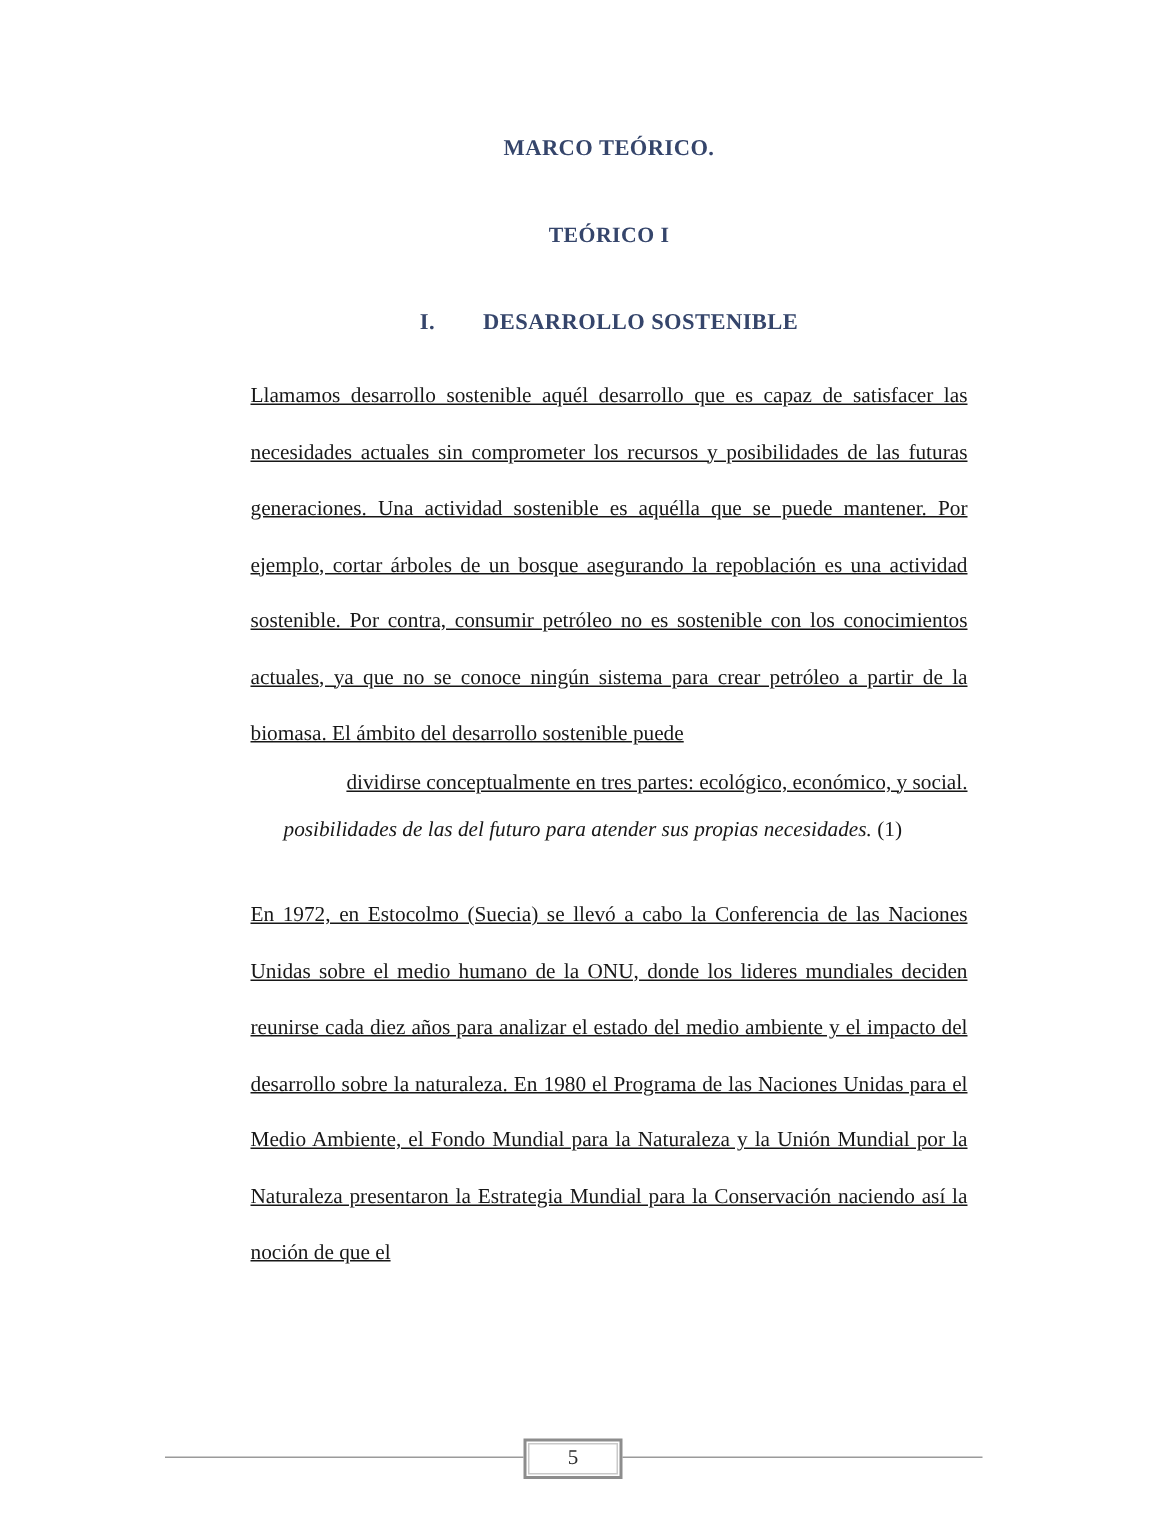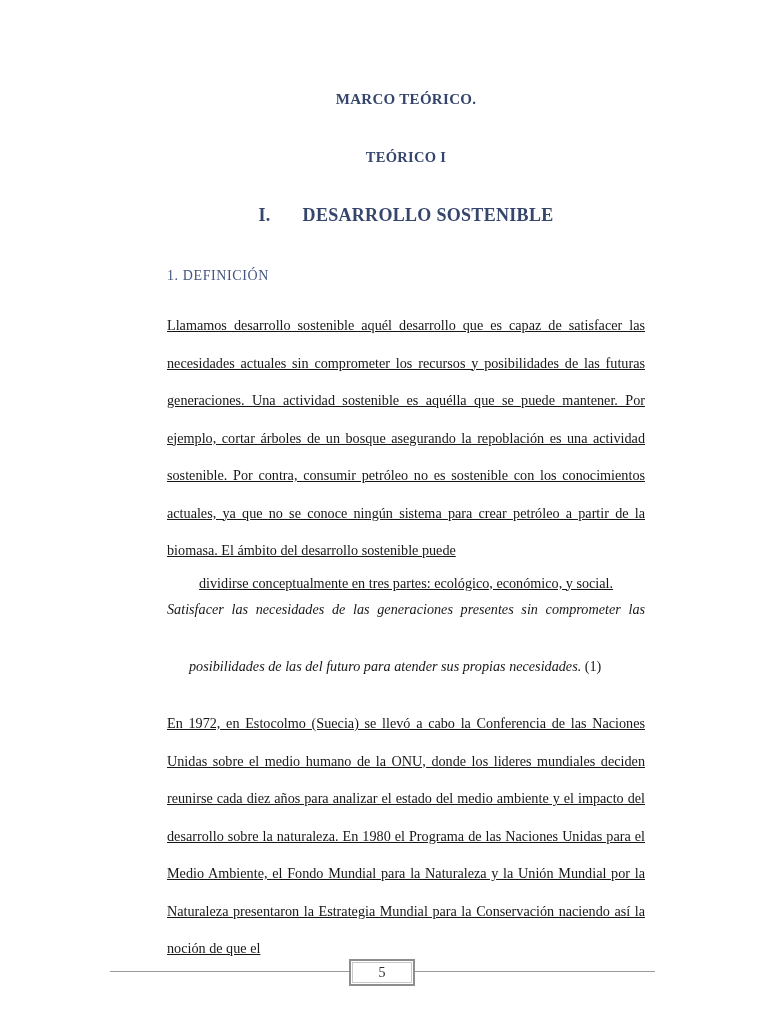--- a/index.html
+++ b/index.html
@@ -48,21 +48,21 @@
   }
 
   .chapter-title {
     font-size: 14.5px;
     margin: 0;
     padding-top: 38px;
     line-height: 20px;
   }
 
   .section-title {
-    font-size: 18px;
+    font-size: 15px;
     margin: 0;
     padding-top: 38px;
     line-height: 20px;
   }
   .section-title .numeral {
     display: inline-block;
   }
   .section-title .numeral-gap {
     display: inline-block;
     width: 32px;
@@ -88,21 +88,21 @@
     margin: 0;
     color: #171717;
     text-decoration: underline;
   }
   .par-definicion { padding-top: 21px; }
   .par-historia   { padding-top: 20px; }
 
   .body-par .tail-line {
     
     display: block;
-    text-align: center;
+    text-align: right;
     line-height: 26px;
   }
 
   .quote-block {
     font-size: 14.2px;
     font-style: italic;
     line-height: 37.5px;
     text-align: justify;
     text-justify: inter-word;
     margin: 0;
@@ -195,29 +195,27 @@
   <div class="content">
 
     <h1 class="doc-title">MARCO TEÓRICO.</h1>
 
     <h2 class="chapter-title">TEÓRICO I</h2>
 
     <h3 class="section-title">
       <span class="numeral">I.</span><span class="numeral-gap"></span><span>DESARROLLO SOSTENIBLE</span>
     </h3>
 
-    <h4 class="subsection-title subsection-definicion">1. DEFINICIÓN</h4>
 
     <p class="body-par par-definicion">
       <span>Llamamos desarrollo sostenible aquél desarrollo que es capaz de satisfacer las necesidades actuales sin comprometer los recursos y posibilidades de las futuras generaciones. Una actividad sostenible es aquélla que se puede mantener. Por ejemplo, cortar árboles de un bosque asegurando la repoblación es una actividad sostenible. Por contra, consumir petróleo no es sostenible con los conocimientos actuales, ya que no se conoce ningún sistema para crear petróleo a partir de la biomasa. El ámbito del desarrollo sostenible puede</span>
       <span class="tail-line">dividirse conceptualmente en tres partes: ecológico, económico, y social.</span>
     </p>
 
     <p class="quote-block">
-      <span class="quote-first justify-line">Satisfacer las necesidades de las generaciones presentes sin comprometer las</span>
       <span class="quote-rest"><span>posibilidades de las del futuro para atender sus propias necesidades.</span> <span class="ref">(1)</span></span>
     </p>
 
 
     <p class="body-par par-historia">En 1972, en Estocolmo (Suecia) se llevó a cabo la Conferencia de las Naciones Unidas sobre el medio humano de la ONU, donde los lideres mundiales deciden reunirse cada diez años para analizar el estado del medio ambiente y el impacto del desarrollo sobre la naturaleza. En 1980 el Programa de las Naciones Unidas para el Medio Ambiente, el Fondo Mundial para la Naturaleza y la Unión Mundial por la Naturaleza presentaron la Estrategia Mundial para la Conservación naciendo así la noción de que el</p>
 
   </div>
 
   <div class="footer">
     <div class="footer-rule"></div>

